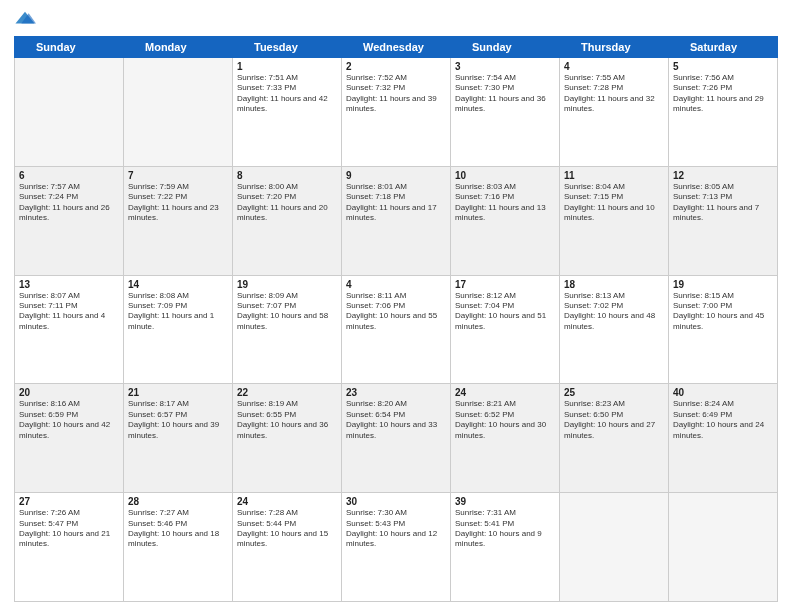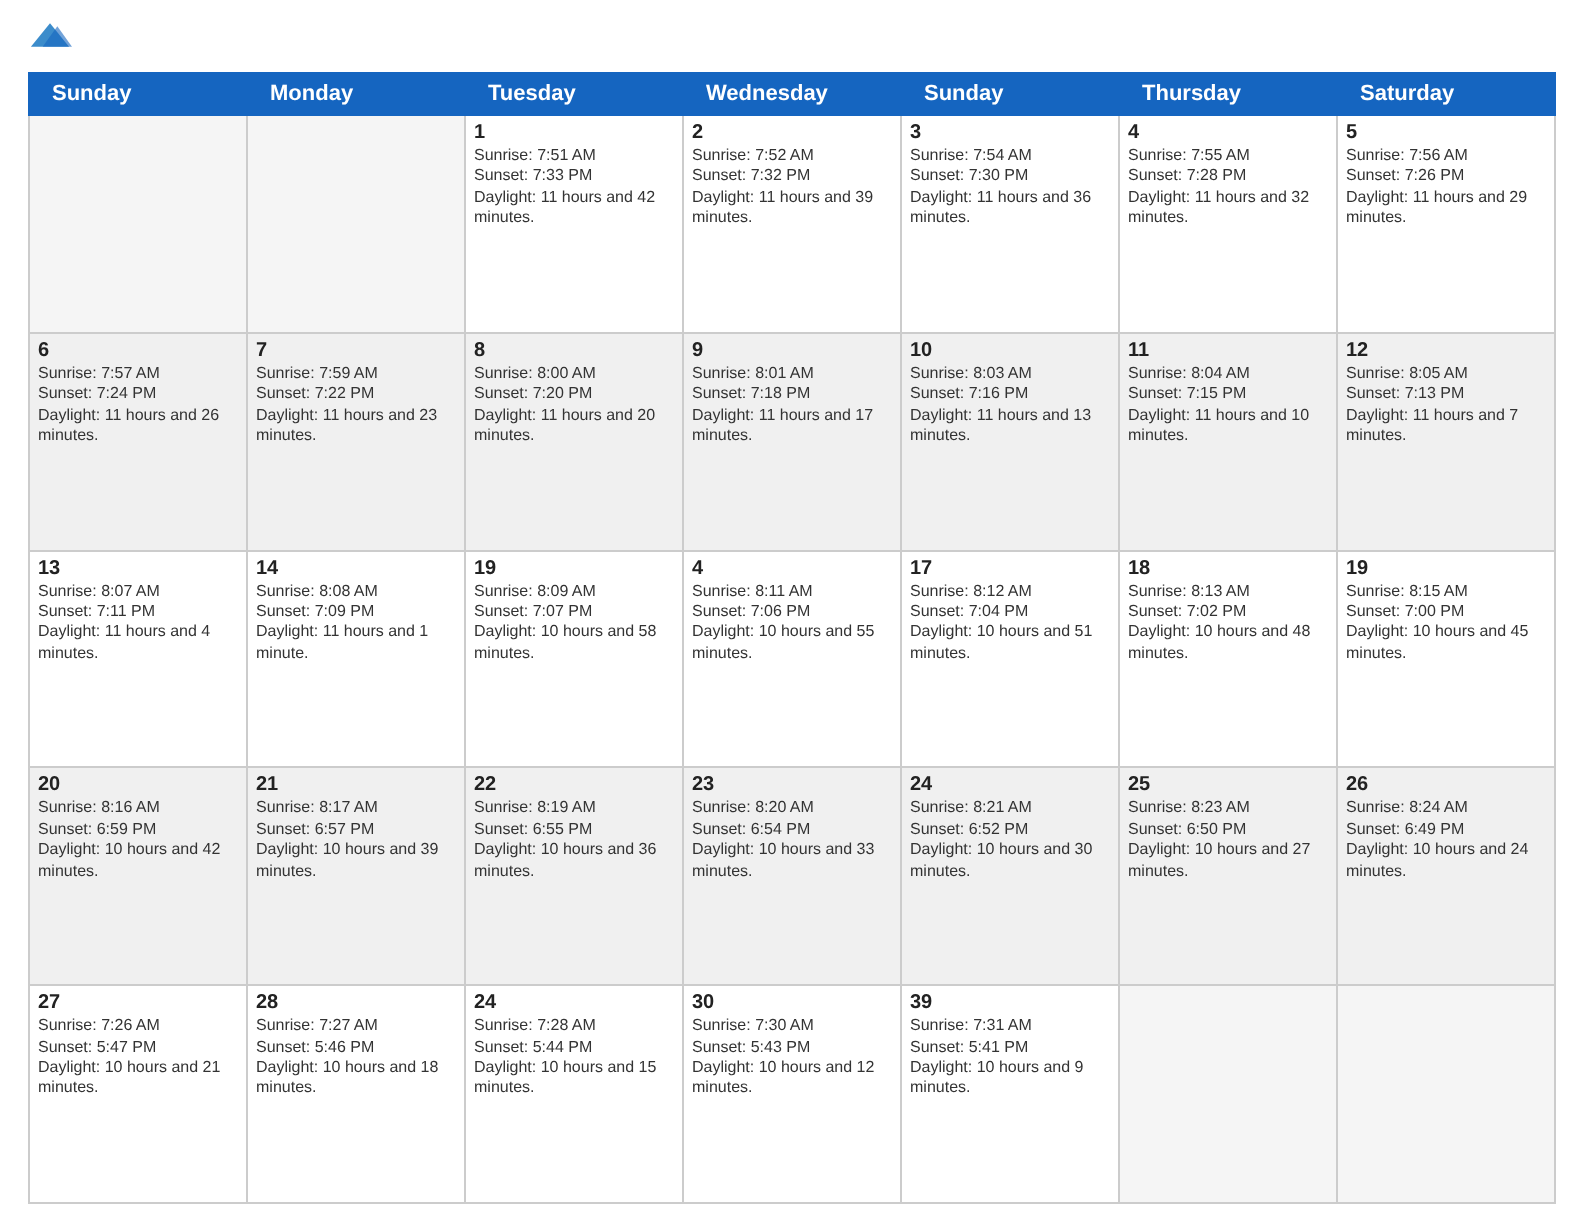--- a/index.html
+++ b/index.html
@@ -57,21 +57,21 @@
     .calendar {
       width: 100%;
       border-collapse: collapse;
       flex: 1;
     }
     .calendar th {
       background: #1565c0;
       color: #fff;
       font-size: 11px;
       font-weight: bold;
-      padding: 4px 11px;
+      padding: 4px 21px;
       text-align: left;
       border: 1px solid #1565c0;
     }
     .calendar td {
       border: 1px solid #ccc;
       vertical-align: top;
       padding: 3px 4px;
       font-size: 8.5px;
       color: #222;
       width: 14.28%;
@@ -233,21 +233,21 @@
           </td>
           <td>
             <span class="day-number">24</span>
             <div class="day-info">Sunrise: 8:21 AM<br>Sunset: 6:52 PM<br>Daylight: 10 hours and 30 minutes.</div>
           </td>
           <td>
             <span class="day-number">25</span>
             <div class="day-info">Sunrise: 8:23 AM<br>Sunset: 6:50 PM<br>Daylight: 10 hours and 27 minutes.</div>
           </td>
           <td>
-            <span class="day-number">26</span>
+            <span class="day-number">40</span>
             <div class="day-info">Sunrise: 8:24 AM<br>Sunset: 6:49 PM<br>Daylight: 10 hours and 24 minutes.</div>
           </td>
         </tr>
         <tr>
           <td>
             <span class="day-number">27</span>
             <div class="day-info">Sunrise: 7:26 AM<br>Sunset: 5:47 PM<br>Daylight: 10 hours and 21 minutes.</div>
           </td>
           <td>
             <span class="day-number">28</span>

